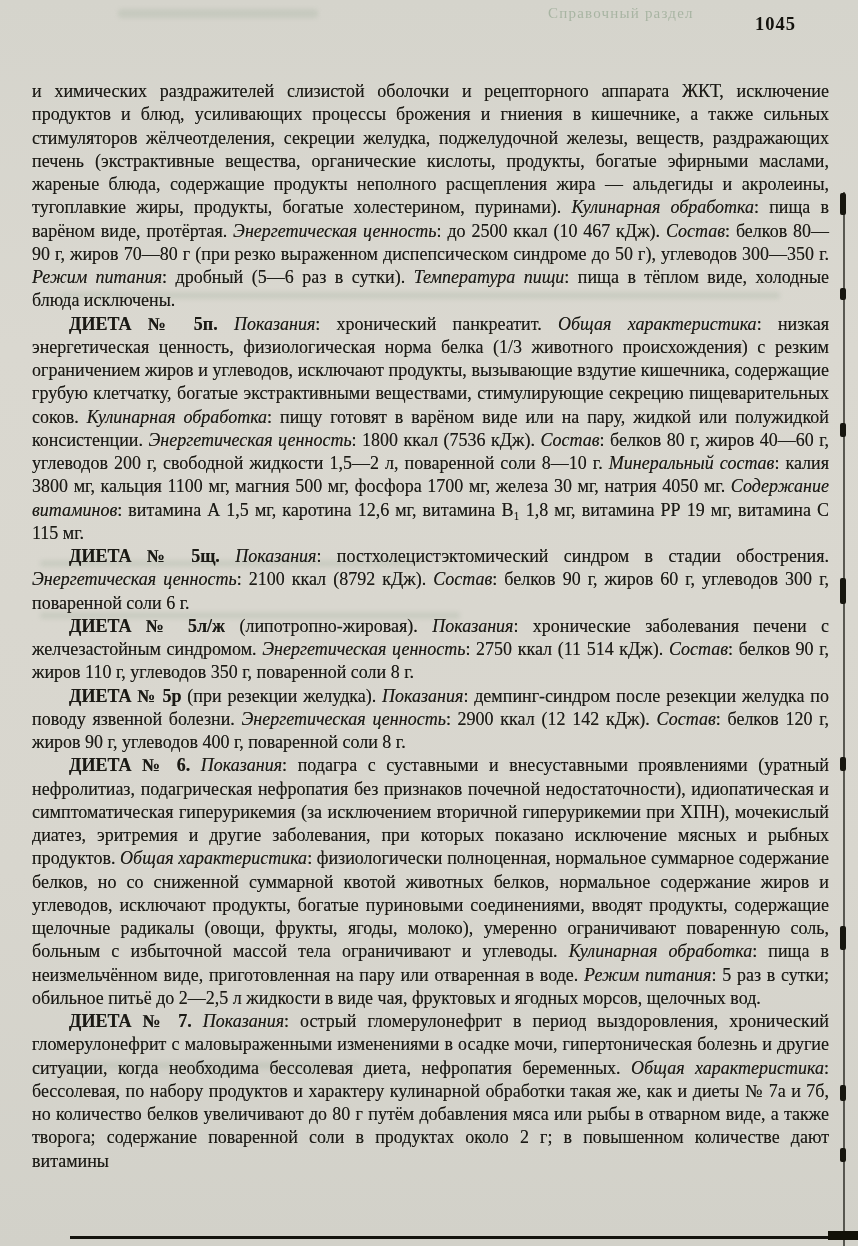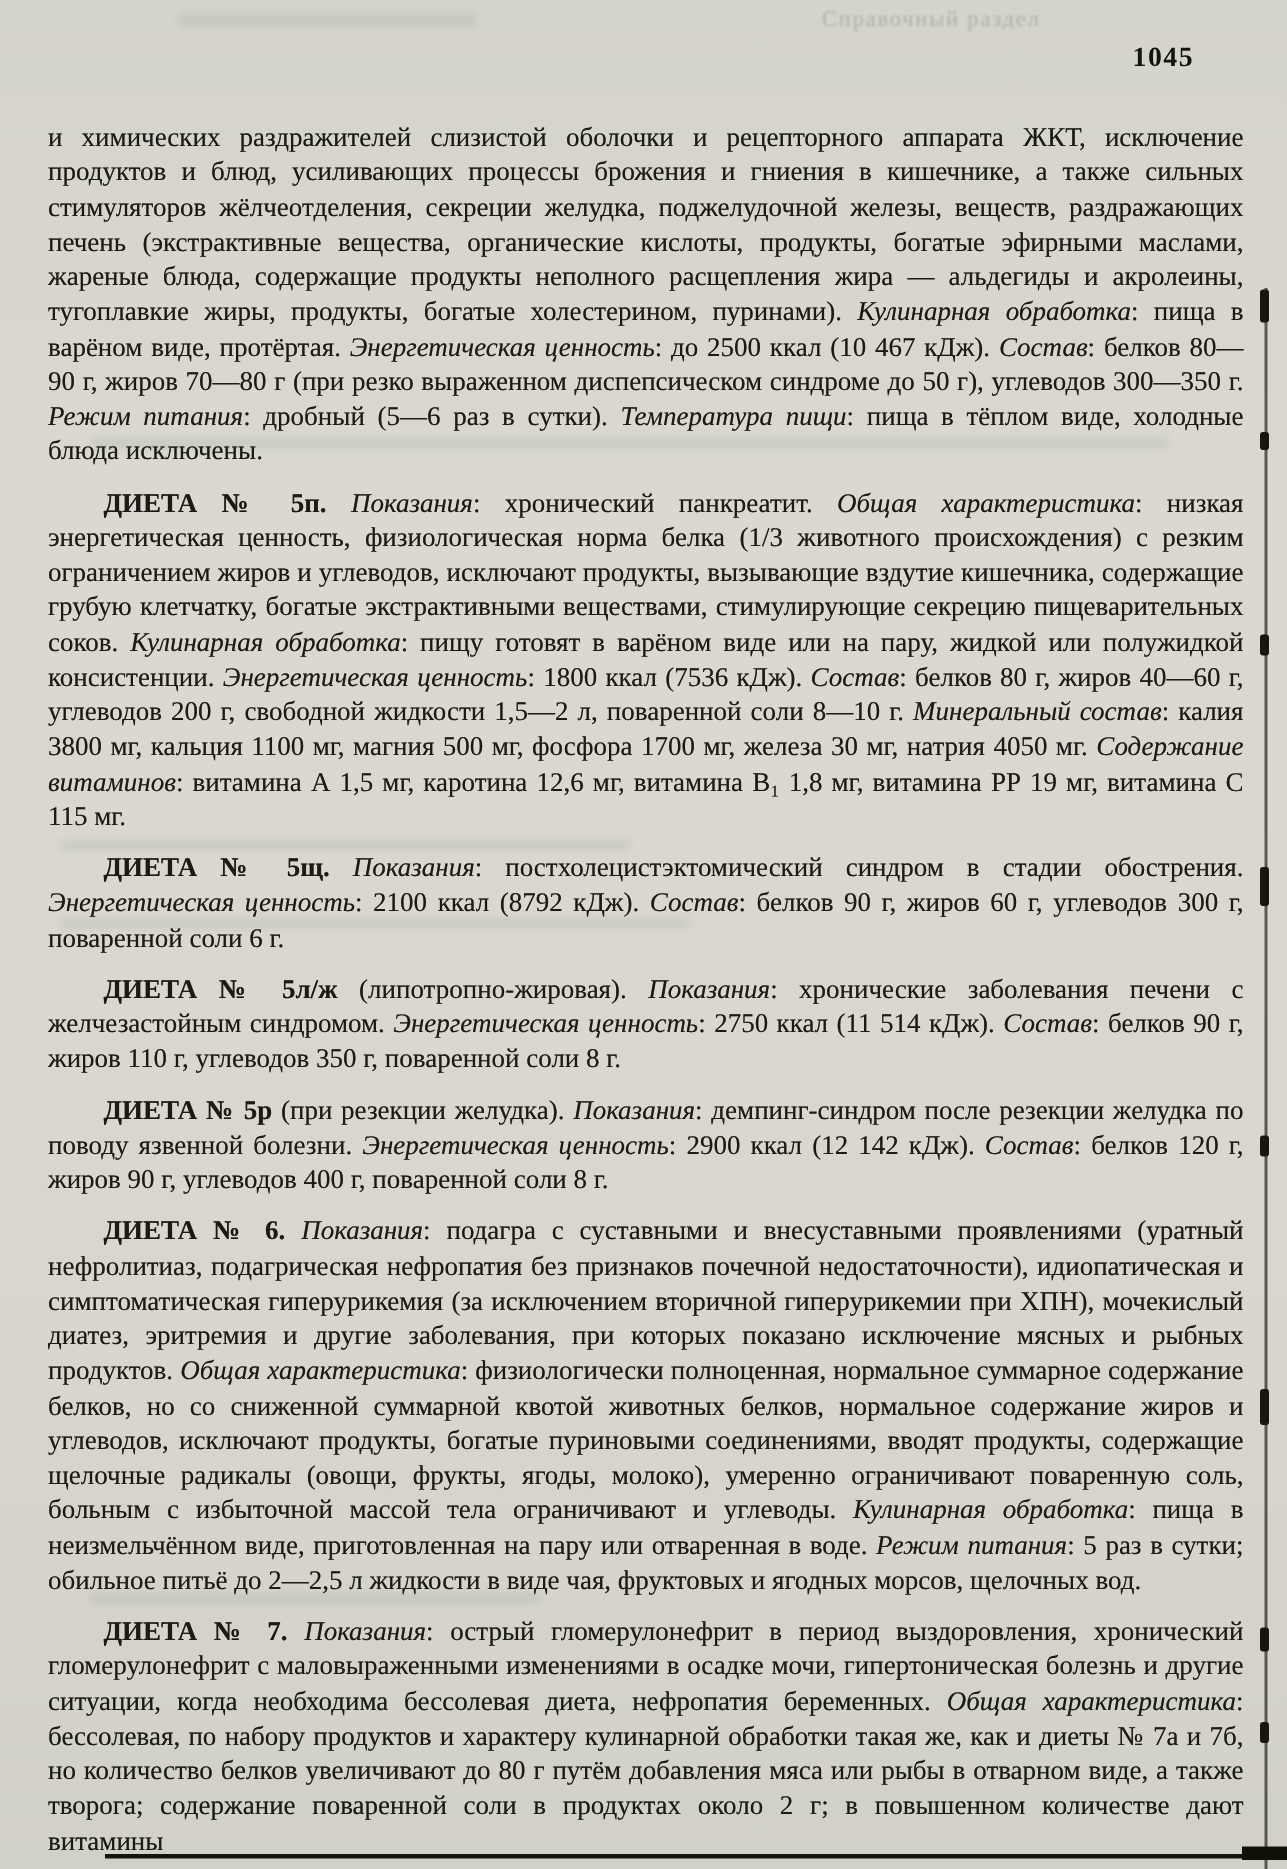--- a/index.html
+++ b/index.html
@@ -15,37 +15,37 @@
   .running-title {
     position: absolute;
     top: 13px; left: 167px; width: 600px;
     text-align: center;
     font-size: 17px;
     letter-spacing: 0.4px;
     color: #201f1a;
   }
   .page-number {
     position: absolute;
-    top: 29px; left: 755px;
+    top: 14px; left: 755px;
     font-weight: 700;
     font-size: 18.5px;
     letter-spacing: 1px;
     color: #14130e;
   }
   .body-text {
     position: absolute;
     top: 80px; left: 32px; width: 797px;
     font-size: 18px;
     line-height: 23.25px;
     text-align: justify;
     hyphens: auto;
     text-shadow: 0 0 0.4px rgba(20,19,14,0.55);
   }
   .para { margin: 0; text-indent: 37px; }
-  .para + .para { margin-top: 11px; }
+  .para + .para { }
   .para.noindent { text-indent: 0; }
   .seg-b { font-weight: 700; }
   .seg-i { font-style: italic; }
 
   
   .bleed-title {
     position: absolute;
     top: 5px; left: 548px;
     font-size: 15px;
     letter-spacing: 1.2px;

